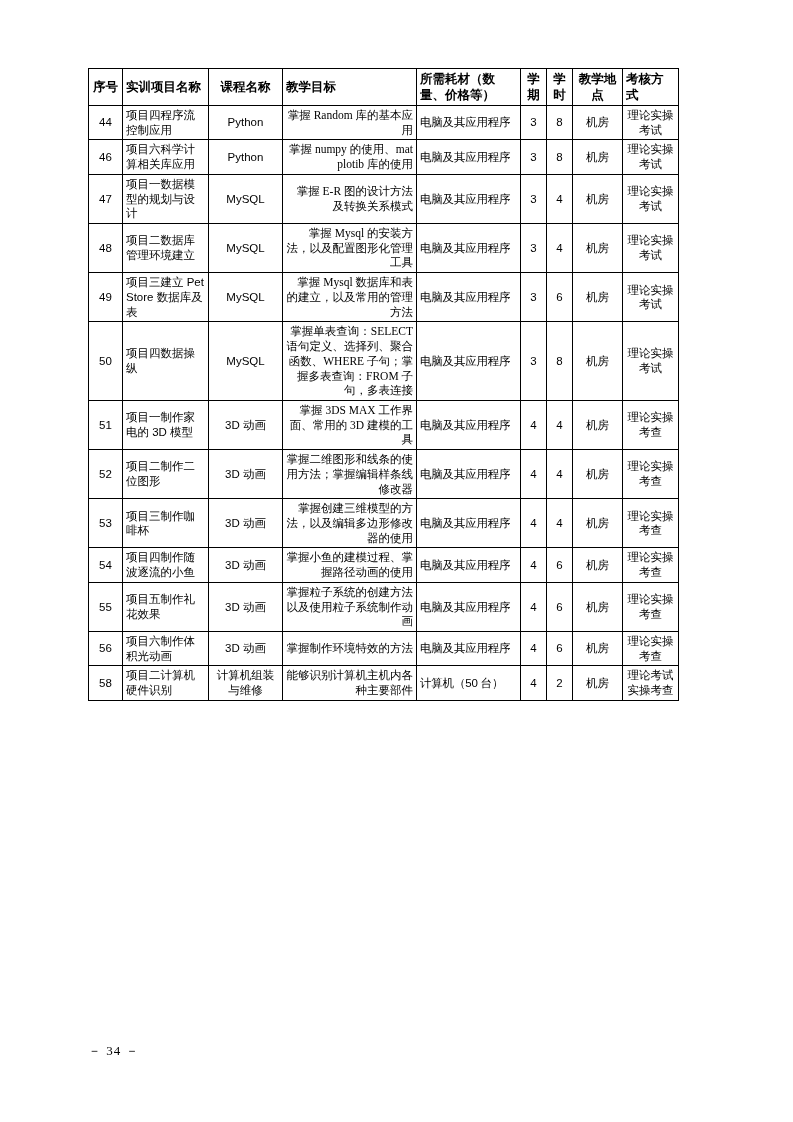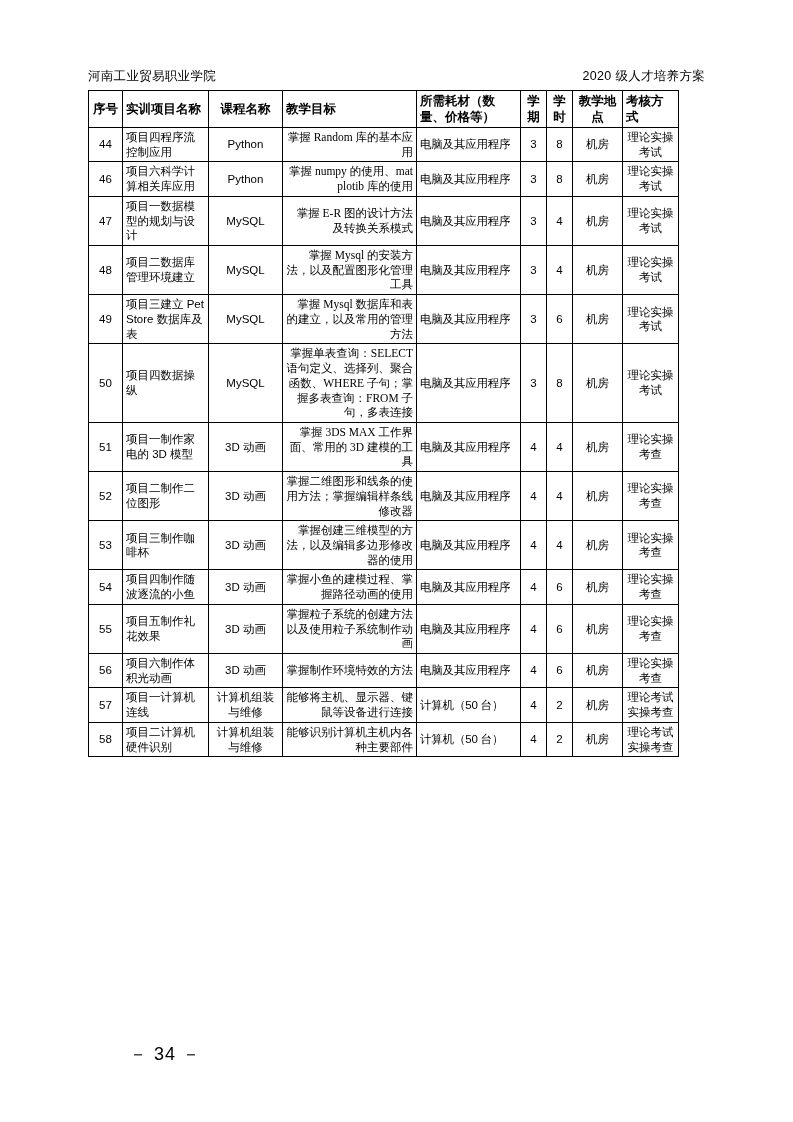--- a/index.html
+++ b/index.html
@@ -70,35 +70,30 @@
     line-height: 1.15;
   }
   .goal-cell { text-align: right; font-family: Liberation Serif, serif; }
   .exam-cell { text-align: center; line-height: 1.25; }
   .mat-cell { text-align: left; letter-spacing: -0.2px; }
 
   .footer {
     position: absolute;
     left: 88px;
     top: 1042px;
-    font-family: Liberation Sans, sans-serif;
-    font-size: 18px;
+    font-family: Liberation Serif, serif;
+    font-size: 13px;
     letter-spacing: 1px;
-    margin-left: 41px;
   }
 </style>
 </head>
 <body>
 
 <div class="page">
 
-  <div class="header">
-    <div class="left">河南工业贸易职业学院</div>
-    <div class="right">2020 级人才培养方案</div>
-  </div>
 
   <table class="maintable">
     <colgroup>
       <col class="c-no">
         <col class="c-proj">
         <col class="c-course">
         <col class="c-goal">
       <col class="c-mat">
         <col class="c-term">
         <col class="c-hours">
@@ -245,31 +240,20 @@
           <td class="c-proj">项目六制作体积光动画</td>
           <td class="c-course">3D 动画</td>
           <td class="c-goal goal-cell">掌握制作环境特效的方法</td>
           <td class="c-mat mat-cell">电脑及其应用程序</td>
           <td class="c-term">4</td>
           <td class="c-hours">6</td>
           <td class="c-place">机房</td>
           <td class="c-exam exam-cell">理论实操考查</td>
         </tr>
         <tr>
-          <td class="c-no">57</td>
-          <td class="c-proj">项目一计算机连线</td>
-          <td class="c-course">计算机组装与维修</td>
-          <td class="c-goal goal-cell">能够将主机、显示器、键鼠等设备进行连接</td>
-          <td class="c-mat mat-cell">计算机（50 台）</td>
-          <td class="c-term">4</td>
-          <td class="c-hours">2</td>
-          <td class="c-place">机房</td>
-          <td class="c-exam exam-cell">理论考试实操考查</td>
-        </tr>
-        <tr>
           <td class="c-no">58</td>
           <td class="c-proj">项目二计算机硬件识别</td>
           <td class="c-course">计算机组装与维修</td>
           <td class="c-goal goal-cell">能够识别计算机主机内各种主要部件</td>
           <td class="c-mat mat-cell">计算机（50 台）</td>
           <td class="c-term">4</td>
           <td class="c-hours">2</td>
           <td class="c-place">机房</td>
           <td class="c-exam exam-cell">理论考试实操考查</td>
         </tr>

